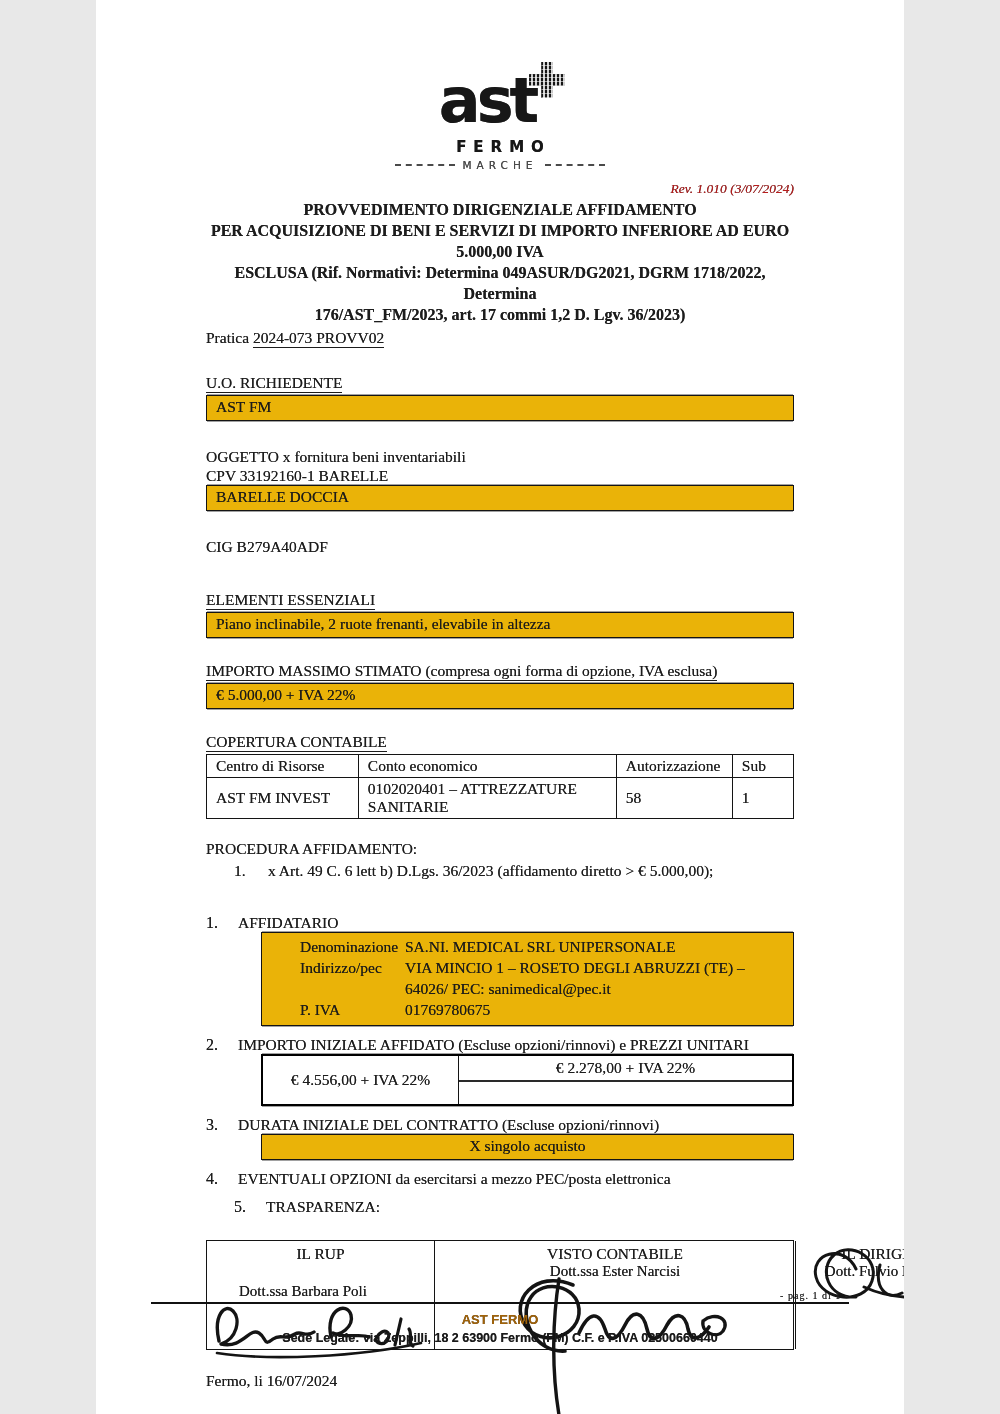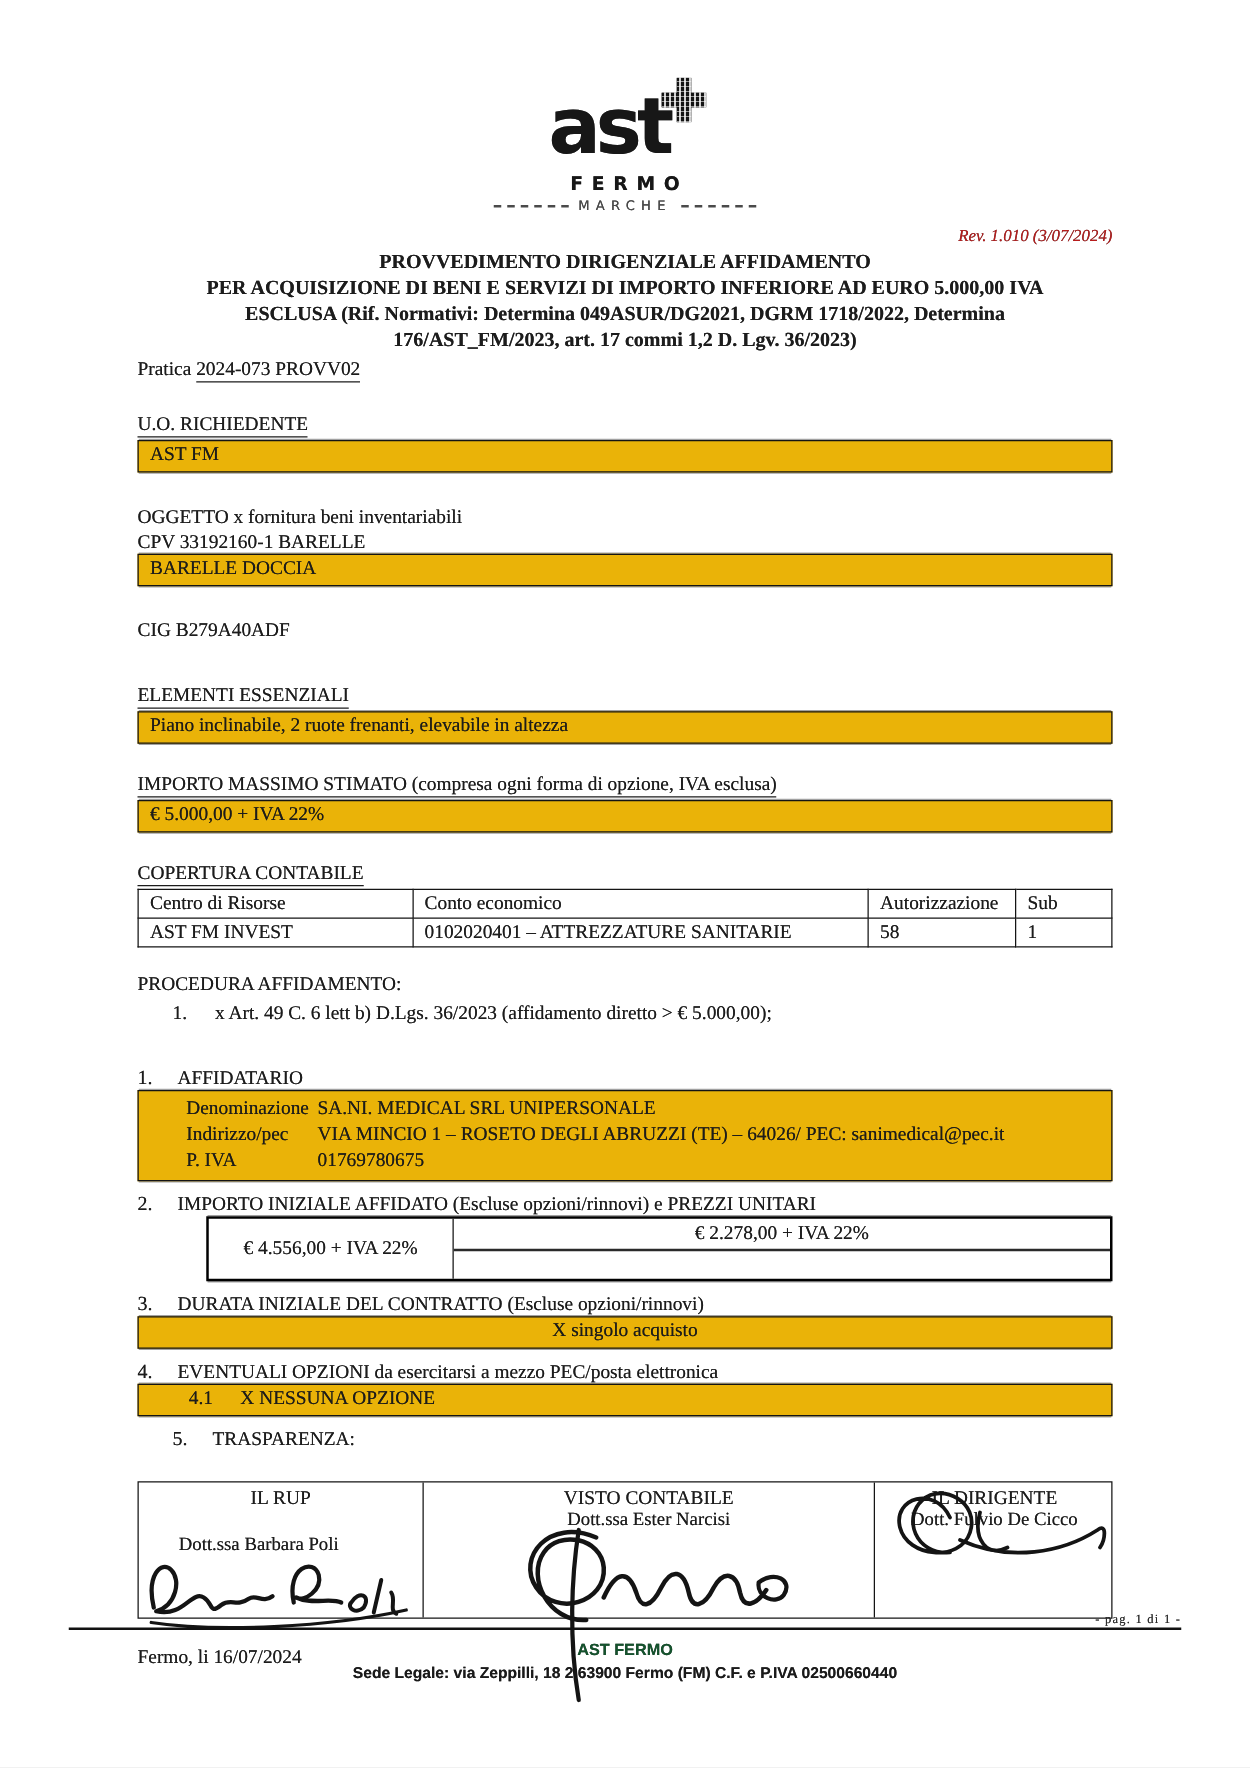--- a/index.html
+++ b/index.html
@@ -1,17 +1,17 @@
 <!DOCTYPE html>
 <html><head>
 <meta charset="utf-8">
 <style>
   html,body{margin:0;padding:0;background:#e8e8e8;}
   .page{
-    width:1000px;height:1414px;background:#ffffff;position:relative;
+    width:808px;height:1414px;background:#ffffff;position:relative;
     margin:0 auto;box-sizing:border-box;padding:70px 110px 0 110px;
     font-family:"Liberation Serif", serif;color:#1c1c1c;overflow:hidden;
     text-shadow:0 0 .3px rgba(10,10,10,.75);
   }
   
   .logo{text-align:center;line-height:1;}
   .logo-word{position:relative;display:inline-block;padding-right:26px;}
   .ast-text{font-family:"DejaVu Sans", sans-serif;font-weight:bold;font-size:62px;
     letter-spacing:-4px;color:#171717;}
   .logo-plus{position:absolute;top:-8px;right:-4px;width:36px;height:36px;
@@ -36,21 +36,21 @@
   .label-row{margin-top:26px;margin-bottom:3px;font-size:15.5px;}
   
   .framebox{border:1px solid #141414;box-shadow:0 -2px 0 -1px rgba(20,20,20,.4),0 2px 0 -1px rgba(20,20,20,.4);
     padding:2px 9px;font-size:15.5px;min-height:20px;background:#eab308;}
   
   table.doc{border-collapse:collapse;width:100%;font-size:15.5px;margin-top:2px;}
   table.doc th, table.doc td{border:1.4px solid #141414;padding:2px 9px;font-weight:normal;text-align:left;}
   
   .secrow{display:flex;margin-top:10px;font-size:15.5px;align-items:baseline;}
   .secnum{width:32px;flex:0 0 32px;font-size:16px;}
-  .indent-box{}
+  .indent-box{margin-left:55px;}
   .aff-row{display:flex;line-height:1.35;}
   .aff-k{width:105px;flex:0 0 105px;}
   .imp-grid{display:grid;grid-template-columns:196px 1fr;border:2px solid #000000;margin-left:55px;
     box-shadow:0 -2px 0 -1px rgba(20,20,20,.4),0 2px 0 -1px rgba(20,20,20,.4);font-size:15.5px;}
   .imp-left{grid-row:1/3;border-right:1.4px solid #141414;display:flex;align-items:center;justify-content:center;padding:4px;}
   .imp-right-top{border-bottom:2px solid #2a2a2a;text-align:center;padding:3px;}
   .imp-right-bottom{height:22px;}
   .center-box{text-align:center;}
   .proc-item{display:flex;margin-top:4px;margin-left:28px;font-size:15.5px;}
   .proc-num{width:34px;flex:0 0 34px;}
@@ -64,21 +64,21 @@
   .sig-cell + .sig-cell{border-left:1.4px solid #141414;}
   .sig-name{font-size:15px;}
   .sig-name-rup{position:absolute;left:32px;top:42px;font-size:15px;}
   .sig-svg{position:absolute;pointer-events:none;}
   .sig-svg path{fill:none;stroke:#141414;stroke-linecap:round;stroke-linejoin:round;}
   
   .place-date{margin-top:22px;font-size:15.5px;}
   .footer{position:absolute;left:55px;right:55px;top:1290px;}
   .page-note{text-align:right;font-size:10px;color:#2c2c2c;letter-spacing:1px;}
   .footer-rule{border:none;border-top:2.2px solid #111;margin:1px 0 8px 0;}
-  .footer-line1{text-align:center;font-family:"Liberation Sans", sans-serif;font-weight:bold;font-size:13px;color:#14532d;}
+  .footer-line1{text-align:center;font-family:"Liberation Sans", sans-serif;font-weight:bold;font-size:13px;color:#a16207;}
   .footer-line2{text-align:center;font-family:"Liberation Sans", sans-serif;font-weight:bold;font-size:12.5px;margin-top:4px;color:#1a1a1a;}
 </style>
 </head>
 <body>
 
 <div class="page">
 
   <div class="logo">
     <div class="logo-word">
       <span class="ast-text">ast</span>
@@ -191,24 +191,20 @@
   <div class="secrow mt10">
     <span class="secnum">3.</span>
     <span>DURATA INIZIALE DEL CONTRATTO (Escluse opzioni/rinnovi)</span>
   </div>
   <div class="framebox indent-box center-box">X singolo acquisto</div>
 
   <div class="secrow mt10">
     <span class="secnum">4.</span>
     <span>EVENTUALI OPZIONI da esercitarsi a mezzo PEC/posta elettronica</span>
   </div>
-  <div class="framebox indent-box opz-inner">
-    <span class="opz-num">4.1</span>
-    <span>X NESSUNA OPZIONE</span>
-  </div>
 
   <div class="secrow mt8" style="margin-left:28px;">
     <span class="secnum">5.</span>
     <span>TRASPARENZA:</span>
   </div>
 
   <div class="sig-table">
     <div class="sig-cell">
       <div>IL RUP</div>
       <div class="sig-name-rup">Dott.ssa Barbara Poli</div>

